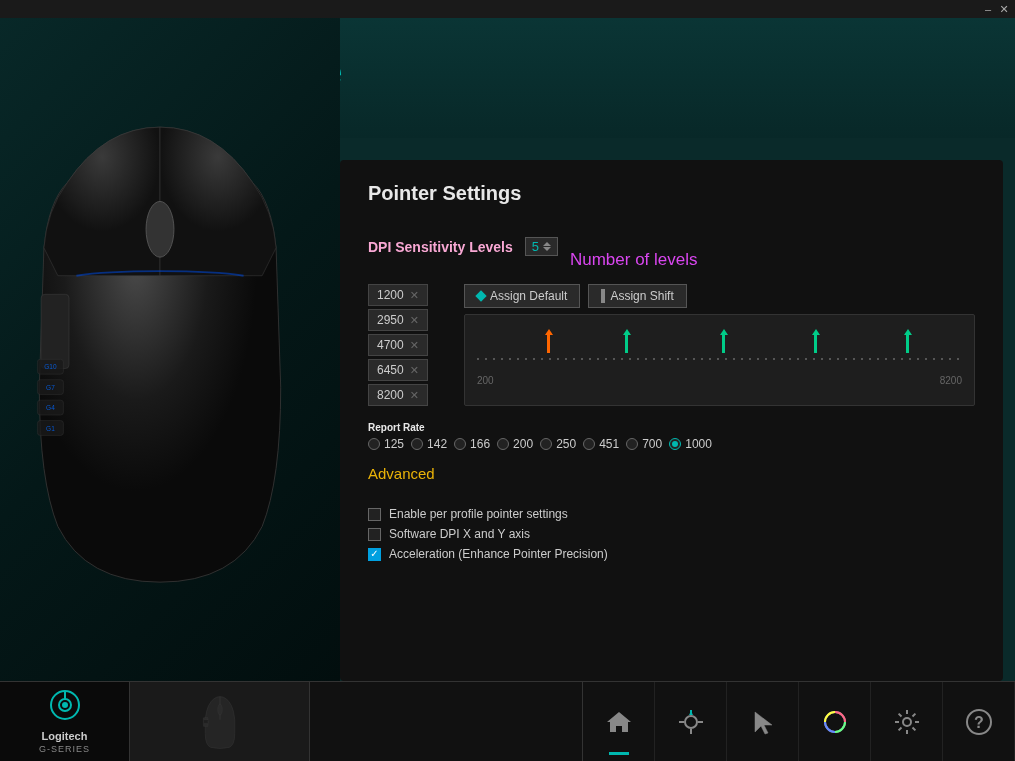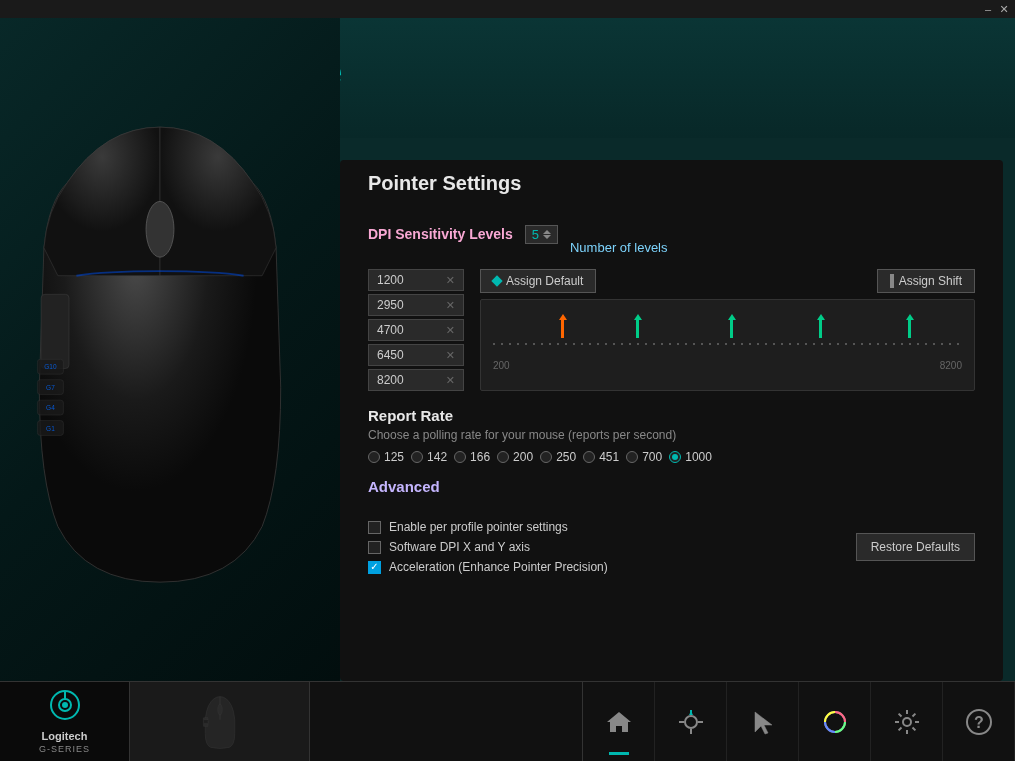--- a/index.html
+++ b/index.html
@@ -55,21 +55,21 @@
 
     
     .main-panel {
       position: absolute;
       top: 160px;
       left: 340px;
       right: 12px;
       bottom: 80px;
       background: #111;
       border-radius: 4px;
-      padding: 12px 28px;
+      padding: 22px 28px;
       color: #ddd;
     }
 
     .section-title {
       font-size: 20px;
       color: #e8e8e8;
       font-weight: bold;
       margin-bottom: 18px;
     }
 
@@ -98,22 +98,22 @@
       display: flex; flex-direction: column; gap: 1px;
     }
     .dpi-count-arrow {
       width: 0; height: 0;
       border-left: 4px solid transparent;
       border-right: 4px solid transparent;
     }
     .dpi-count-arrow.up { border-bottom: 4px solid #888; }
     .dpi-count-arrow.down { border-top: 4px solid #888; }
     .num-levels-label {
-      color: #7dd3fc;
-      font-size: 13px;
+      color: #d946ef;
+      font-size: 17px;
       margin-top: 27px;
     }
 
     .dpi-content {
       display: flex;
       gap: 16px;
     }
     .dpi-list {
       display: flex;
       flex-direction: column;
@@ -123,38 +123,38 @@
     .dpi-item {
       background: #2a2a2a;
       border: 1px solid #444;
       color: #ccc;
       font-size: 12px;
       padding: 3px 8px;
       display: flex;
       align-items: center;
       justify-content: space-between;
       cursor: pointer;
-      width: 96px;
+      width: 60px;
     }
     .dpi-item-x {
       color: #666;
       font-size: 11px;
       margin-left: 4px;
     }
 
     .dpi-right {
       flex: 1;
       display: flex;
       flex-direction: column;
       gap: 6px;
     }
     .assign-btns {
       display: flex;
       gap: 8px;
-      justify-content: space-between;
+      justify-content: flex-start;
     }
     .assign-btn {
       background: #2a2a2a;
       border: 1px solid #555;
       color: #ccc;
       font-size: 12px;
       padding: 4px 12px;
       cursor: pointer;
       display: flex; align-items: center; gap: 5px;
     }
@@ -186,21 +186,21 @@
       margin-top: 2px;
       font-size: 10px;
       color: #666;
     }
 
     
     .report-rate {
       margin-top: 16px;
     }
     .report-rate-title {
-      font-size: 15px;
+      font-size: 10px;
       font-weight: bold;
       color: #e8e8e8;
       margin-bottom: 4px;
     }
     .report-rate-desc {
       font-size: 12px;
       color: #888;
       margin-bottom: 8px;
     }
     .radio-group {
@@ -232,28 +232,28 @@
       border-radius: 50%;
       background: #00b8b0;
     }
 
     
     .advanced {
       margin-top: 14px;
     }
     .advanced-title {
       font-size: 15px;
-      font-weight: bold;
-      color: #c4b5fd;
+      font-weight: normal;
+      color: #eab308;
       margin-bottom: 8px;
     }
     .advanced-content {
       display: flex;
       justify-content: space-between;
-      align-items: center;
+      align-items: flex-start;
       margin-top: 25px;
     }
     .checkbox-list {
       display: flex;
       flex-direction: column;
       gap: 6px;
     }
     .checkbox-item {
       display: flex;
       align-items: center;
@@ -535,21 +535,20 @@
         <div class="dpi-markers">
           <span>200</span>
           <span>8200</span>
         </div>
       </div>
     </div>
   </div>
 
   <div class="report-rate">
     <div class="report-rate-title">Report Rate</div>
-    <div class="report-rate-desc">Choose a polling rate for your mouse (reports per second)</div>
     <div class="radio-group">
       <div class="radio-item">
         <div class="radio-circle">
             <div style="width:0;height:0;"></div>
           </div>
         <span>125</span>
       </div>
       <div class="radio-item">
         <div class="radio-circle"></div>
         <span>142</span>
@@ -595,21 +594,20 @@
           <div class="checkbox-box"></div>
           <span>Software DPI X and Y axis</span>
         </div>
         <div class="checkbox-item">
           <div class="checkbox-box checked">
             <span class="checkmark">✓</span>
           </div>
           <span>Acceleration (Enhance Pointer Precision)</span>
         </div>
       </div>
-      <button class="restore-btn">Restore Defaults</button>
     </div>
   </div>
 </div>
 
 <div class="taskbar">
   <div class="taskbar-brand">
     <div class="taskbar-brand-logo">
       <svg width="32" height="32" viewBox="0 0 32 32">
         <circle cx="16" cy="16" r="14" fill="none" stroke="#00b8b0" stroke-width="2"></circle>
         <circle cx="16" cy="16" r="6" fill="none" stroke="#00b8b0" stroke-width="2"></circle>

